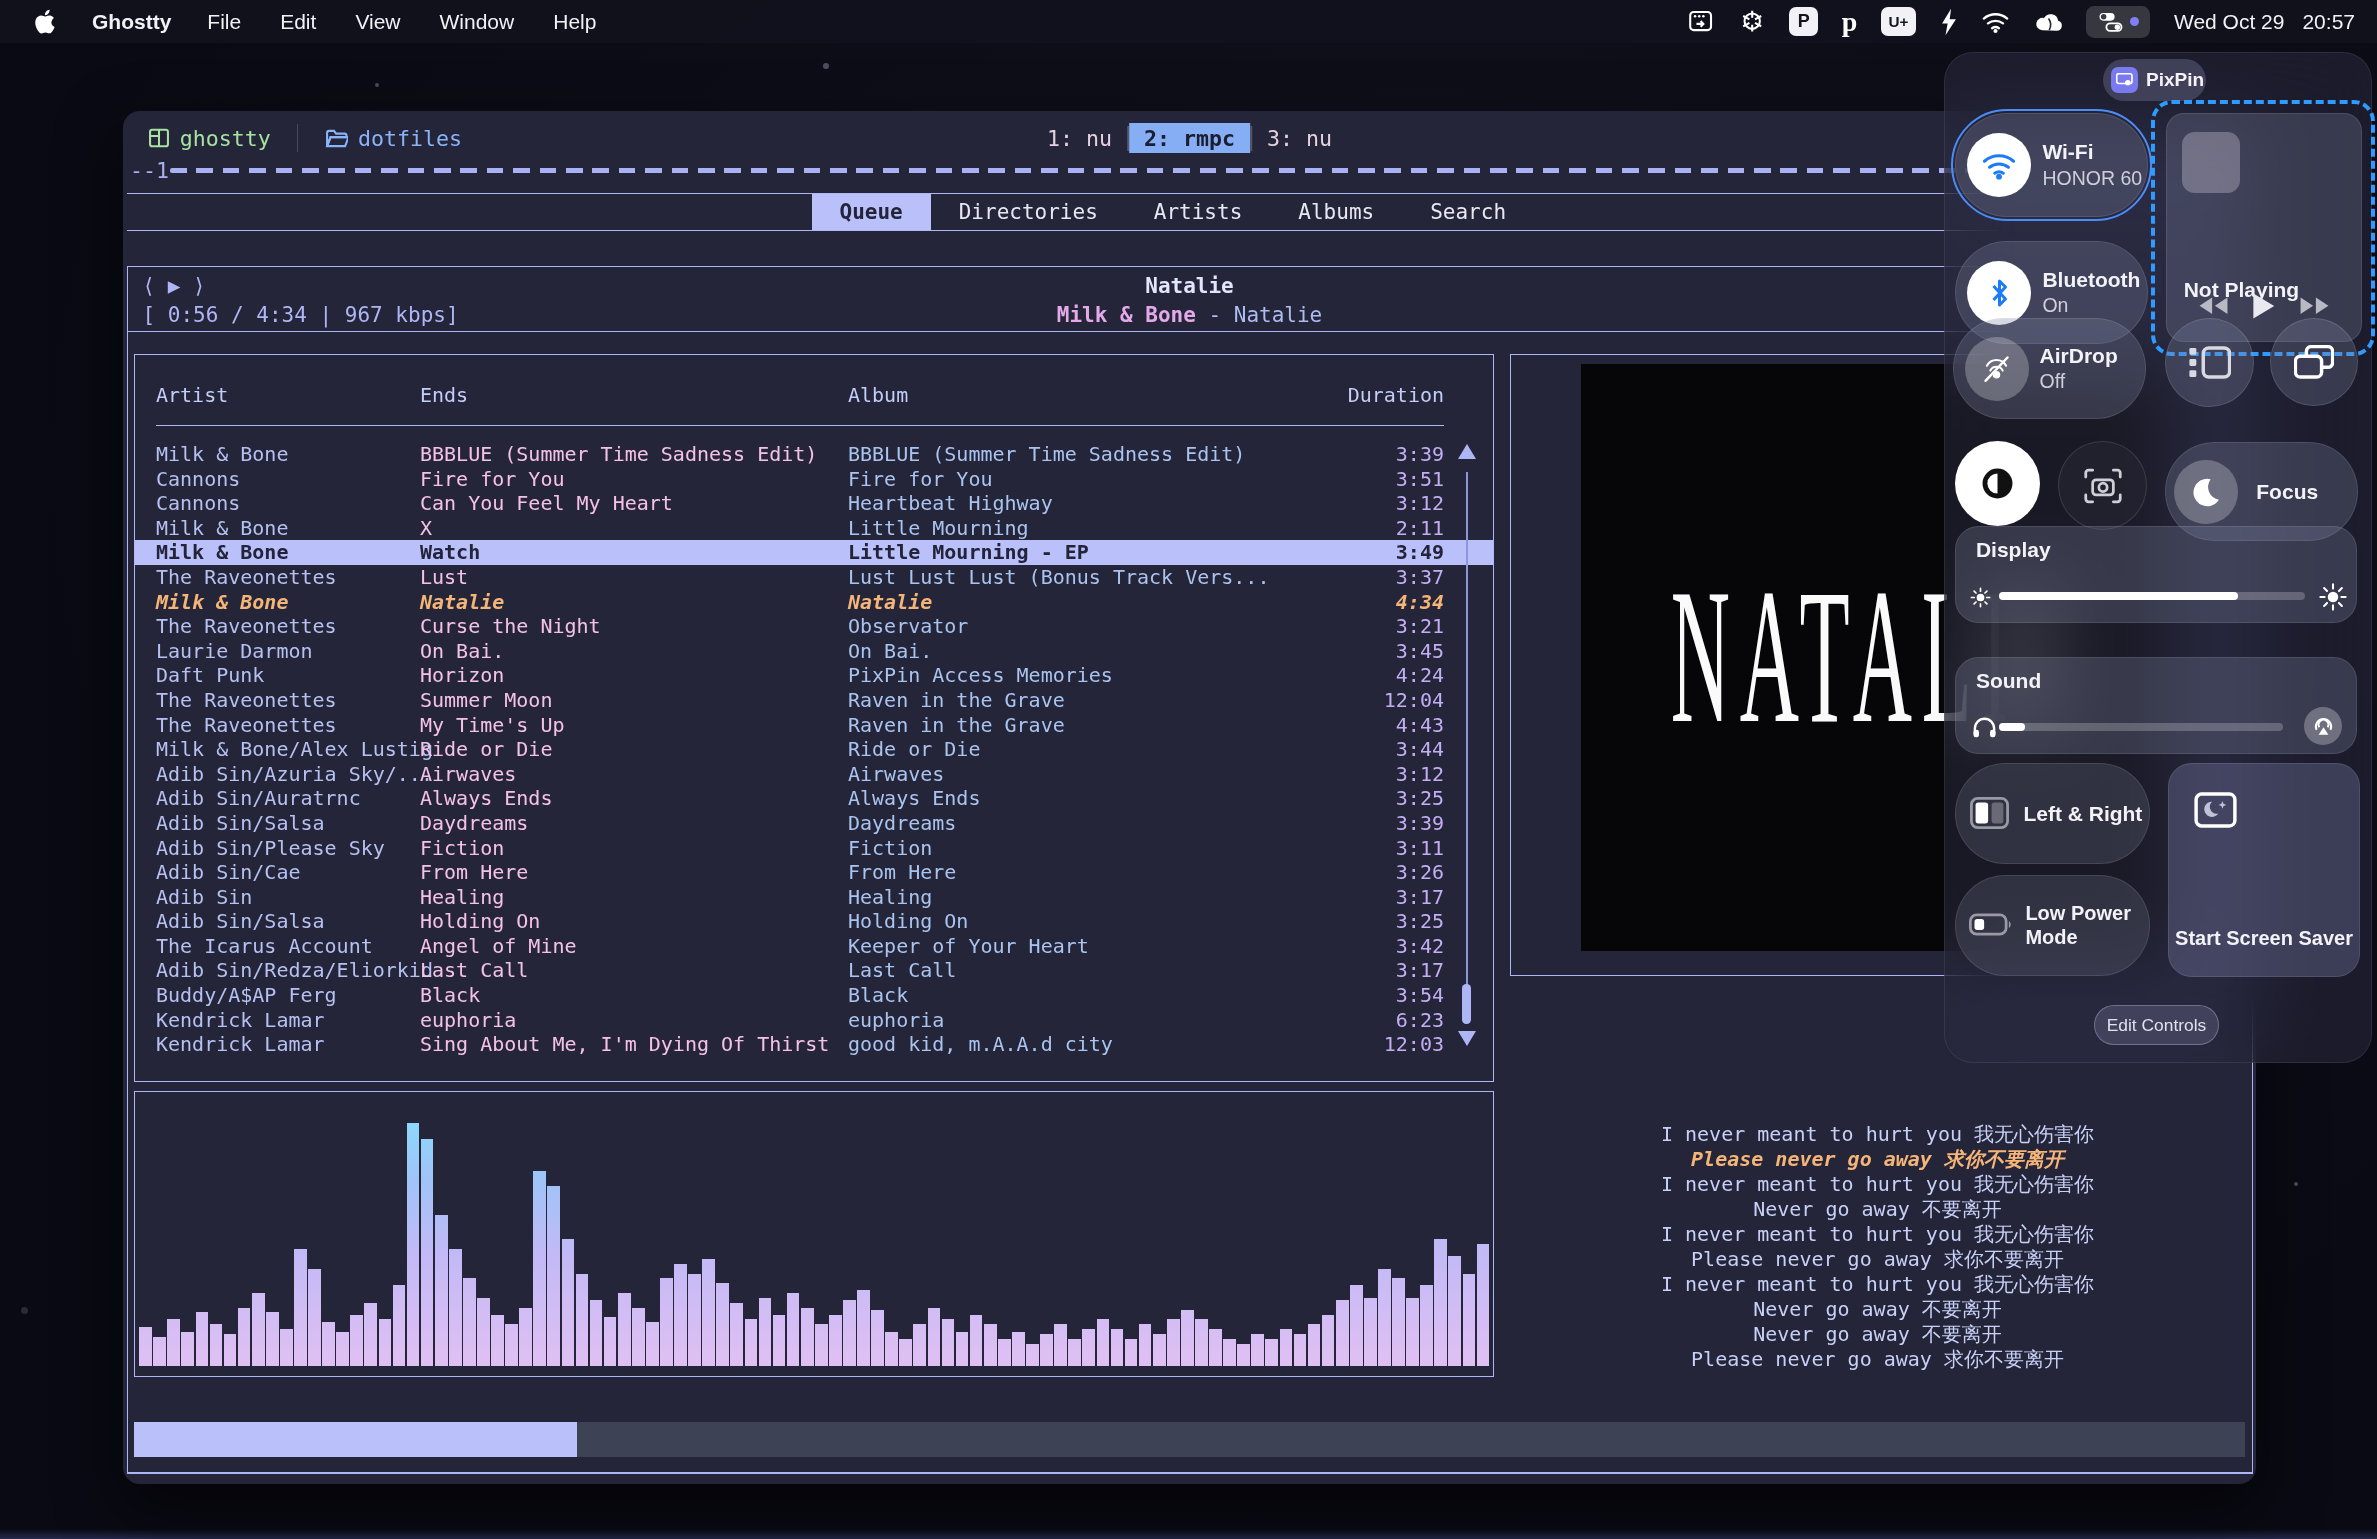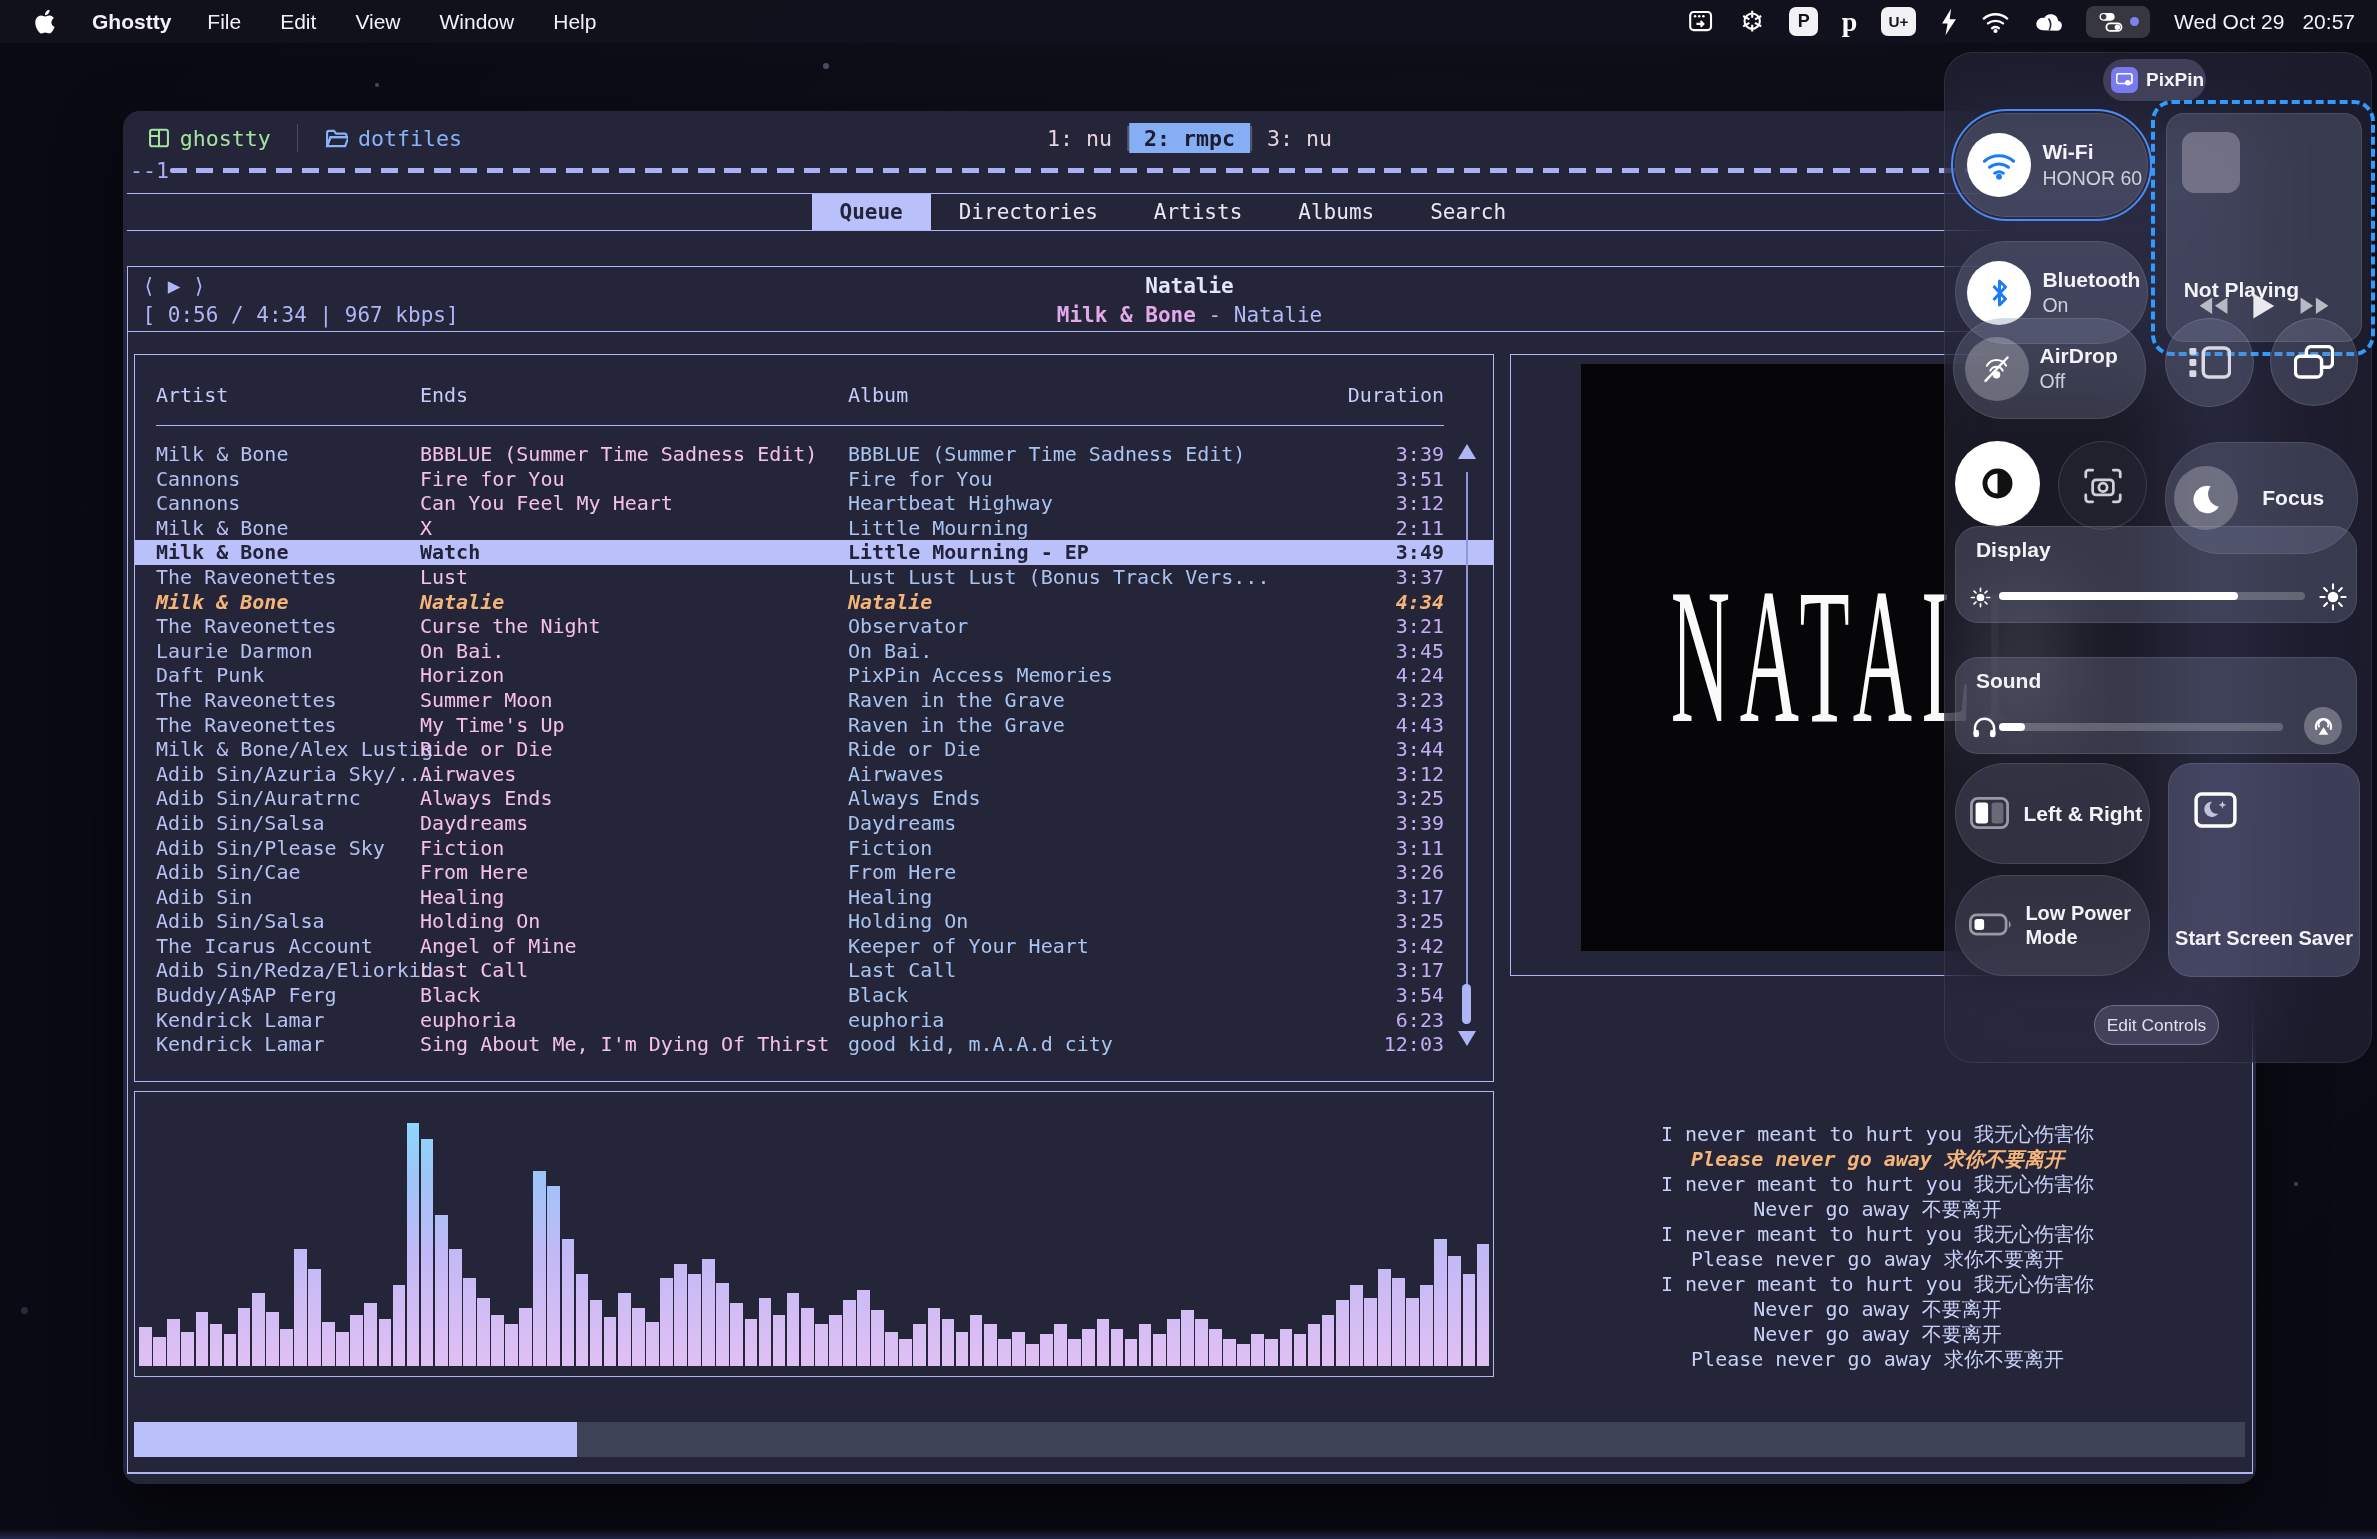--- a/index.html
+++ b/index.html
@@ -147,21 +147,21 @@
   .dash-sel { position:absolute; left:206px; top:47px; width:224px; height:256px;
     border:4.9px dashed #2f9bff; border-radius:21px; pointer-events:none; }
 
   .airdrop-tile { left:7.6px; top:265px; width:193px; height:101px; gap:11px; padding-left:11px; }
   .circ-btn { position:absolute; border-radius:50%; background:rgba(124,128,158,.30);
     border:0.7px solid rgba(255,255,255,.12); display:flex; align-items:center; justify-content:center; }
   .stage-btn { left:220px; top:265px; width:89px; height:89px; }
   .mirror-btn { left:325px; top:265px; width:88px; height:88px; }
   .invert-btn { left:10.4px; top:388px; width:85px; height:85px; background:#fff; }
   .shot-btn { left:113px; top:388px; width:89px; height:89px; background:rgba(35,35,48,.85); }
-  .focus-tile { left:220px; top:389px; width:193px; height:112px; gap:24px; padding-left:8.3px; }
+  .focus-tile { left:220px; top:389px; width:193px; height:99px; gap:18px; padding-left:8.3px; }
 
   .card { position:absolute; border-radius:23.6px; background:rgba(124,128,158,.30);
     border:0.7px solid rgba(255,255,255,.10); }
   .display-card { left:10.4px; top:473px; width:402px; height:97px; }
   .sound-card { left:10.4px; top:604px; width:402px; height:97px; }
   .card .t-title { position:absolute; left:19.5px; top:11px; }
   .slider-track { position:absolute; top:65px; height:8.3px; border-radius:4.2px; background:rgba(255,255,255,.22); }
   .slider-fill { height:100%; border-radius:4.2px; background:#fff; }
   .airplay-btn { position:absolute; left:348px; top:49px; width:38px; height:38px; border-radius:50%;
     background:rgba(255,255,255,.28); display:flex; align-items:center; justify-content:center; }
@@ -395,21 +395,21 @@
         <div class="qgrid qrow">
           <span class="c1">Daft Punk</span>
           <span class="c2">Horizon</span>
           <span class="c3">PixPin Access Memories</span>
           <span class="c4">4:24</span>
         </div>
         <div class="qgrid qrow">
           <span class="c1">The Raveonettes</span>
           <span class="c2">Summer Moon</span>
           <span class="c3">Raven in the Grave</span>
-          <span class="c4">3:23</span>
+          <span class="c4">12:04</span>
         </div>
         <div class="qgrid qrow">
           <span class="c1">The Raveonettes</span>
           <span class="c2">My Time's Up</span>
           <span class="c3">Raven in the Grave</span>
           <span class="c4">4:43</span>
         </div>
         <div class="qgrid qrow">
           <span class="c1">Milk &amp; Bone/Alex Lustig</span>
           <span class="c2">Ride or Die</span>

